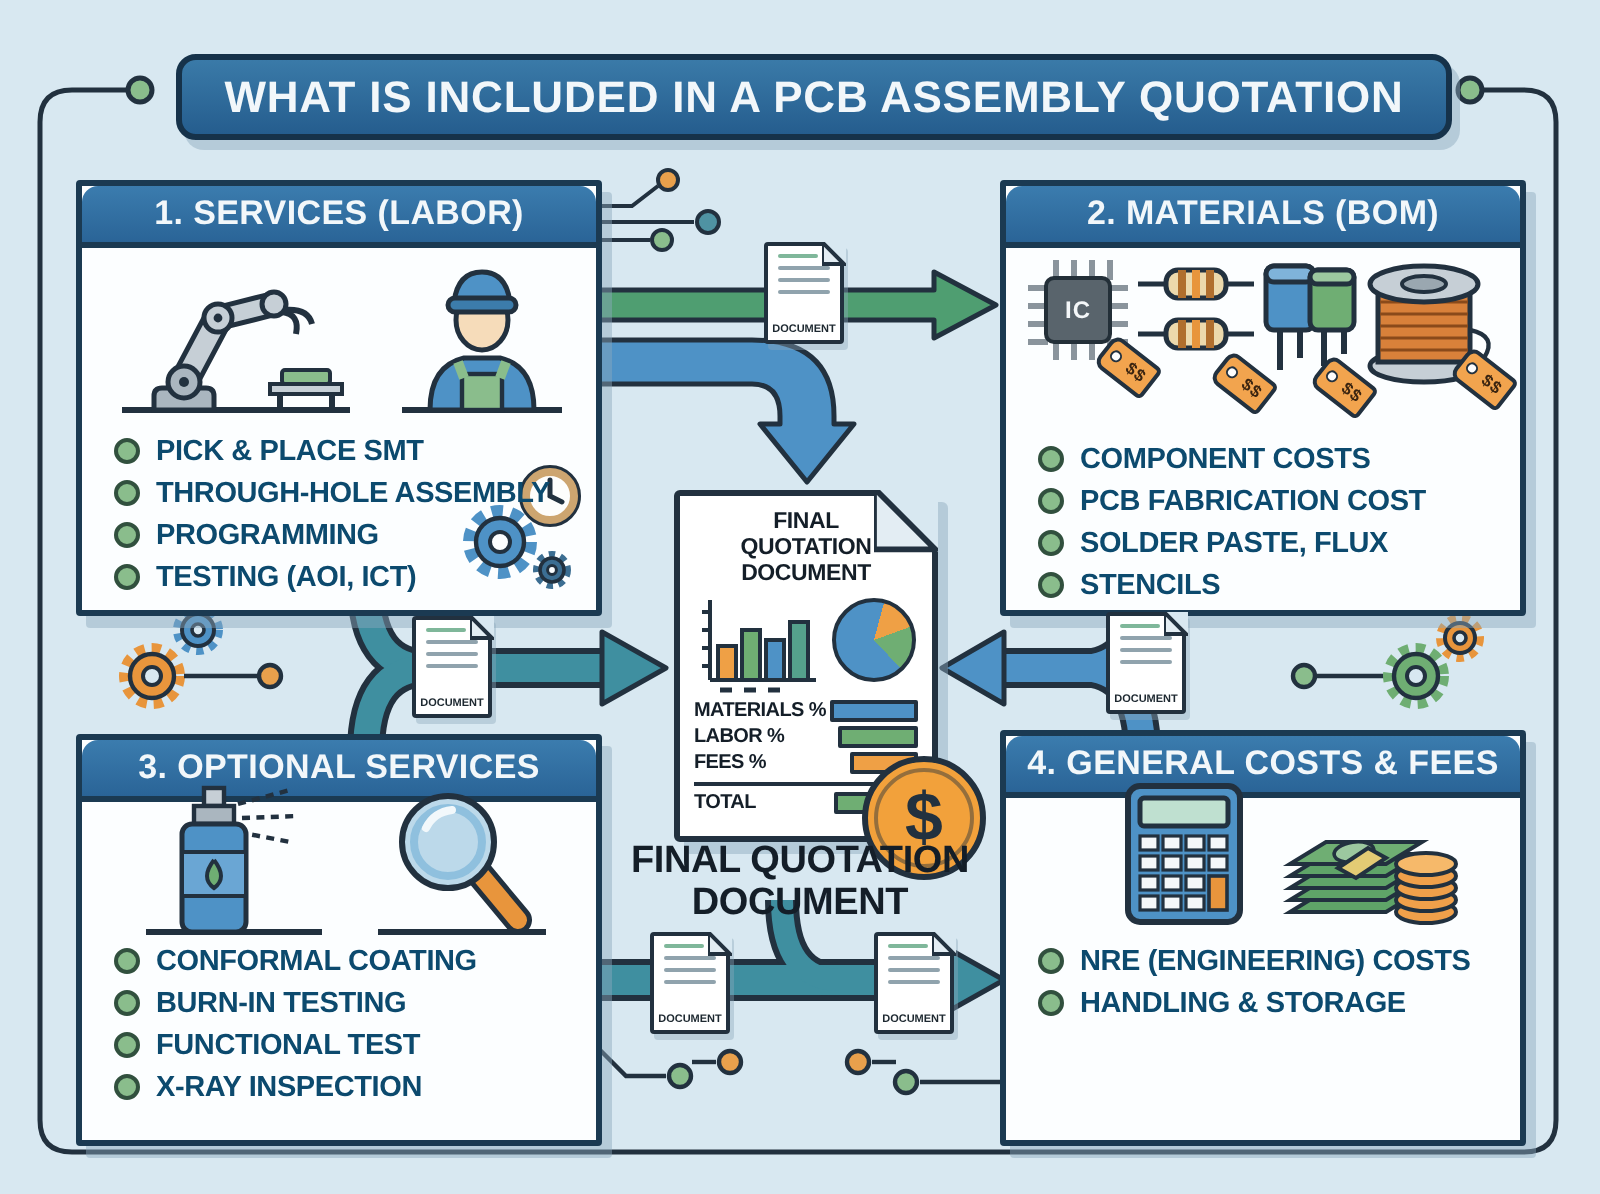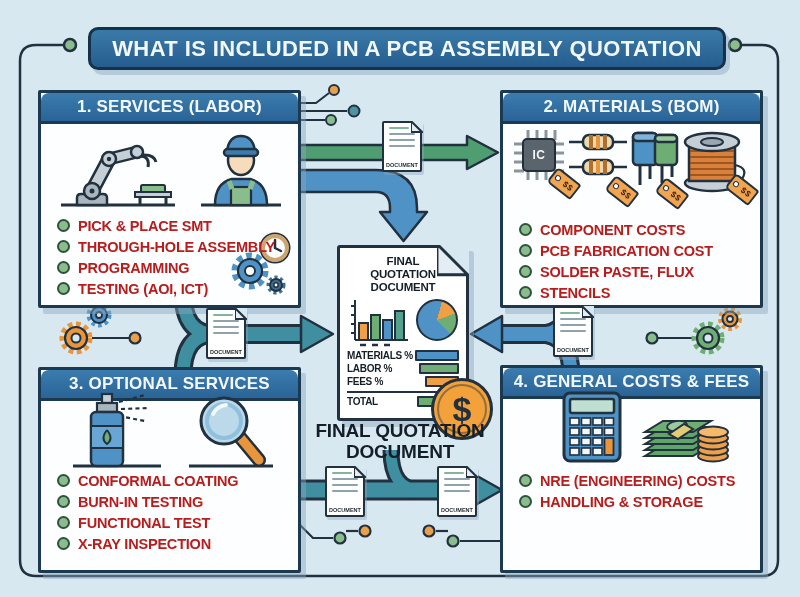--- a/index.html
+++ b/index.html
@@ -21,21 +21,21 @@
         border-radius:8px 8px 0 0;display:flex;align-items:center;justify-content:center}
   .qbox .hdr span{color:#f2f7fa;font-weight:bold;font-size:17px;letter-spacing:.2px;white-space:nowrap}
   #box-services{left:38px;top:90px;width:257px;height:212px}
   #box-materials{left:500px;top:90px;width:257px;height:212px}
   #box-optional{left:38px;top:367px;width:257px;height:200px}
   #box-general{left:500px;top:365px;width:257px;height:202px}
 
   .items{position:absolute;left:16px;right:6px}
   .item{display:flex;align-items:center;gap:8px;height:21px}
   .bullet{width:9px;height:9px;border-radius:50%;background:#8abd8c;border:2.5px solid #31503e;flex:none}
-  .item span{font-weight:bold;font-size:14.5px;color:#b91c1c;letter-spacing:-.2px;white-space:nowrap}
+  .item span{font-weight:bold;font-size:14.5px;color:#0c4a6e;letter-spacing:-.2px;white-space:nowrap}
   #box-services .items{top:122px}
   #box-materials .items{top:126px}
   #box-optional .items{top:100px}
   #box-general .items{top:102px}
 
   .iconrow{position:absolute;display:flex;align-items:flex-start}
   #box-services .iconrow{left:14px;top:34px;height:86px;gap:18px}
   #box-materials .iconrow{left:8px;top:34px;height:88px;gap:0px}
   #box-optional .iconrow{left:30px;top:20px;height:80px;gap:26px}
   #box-general .iconrow{left:58px;top:22px;height:80px;gap:16px}

